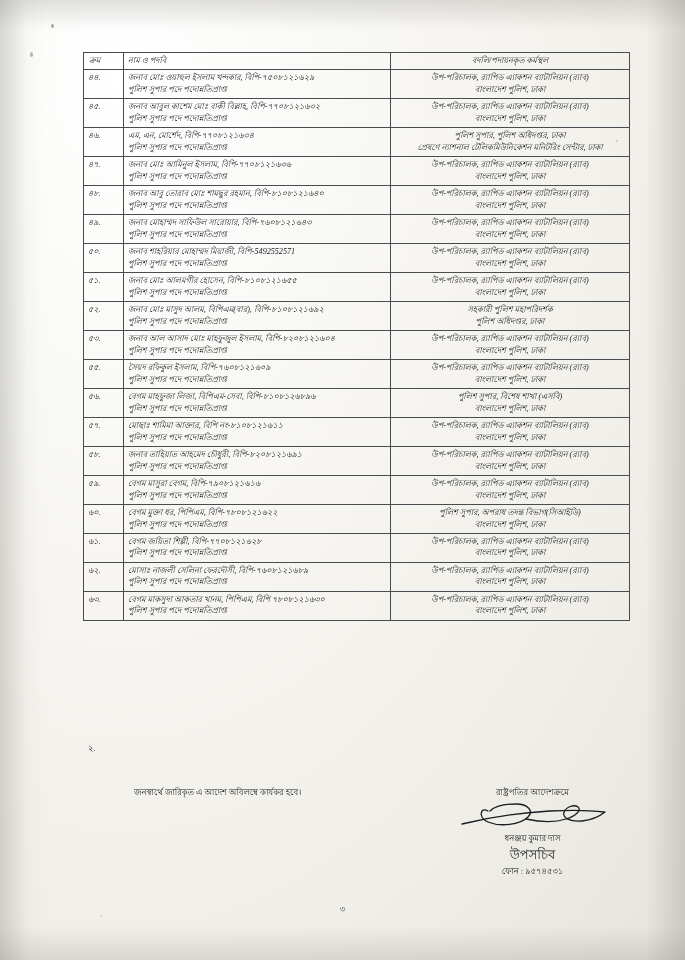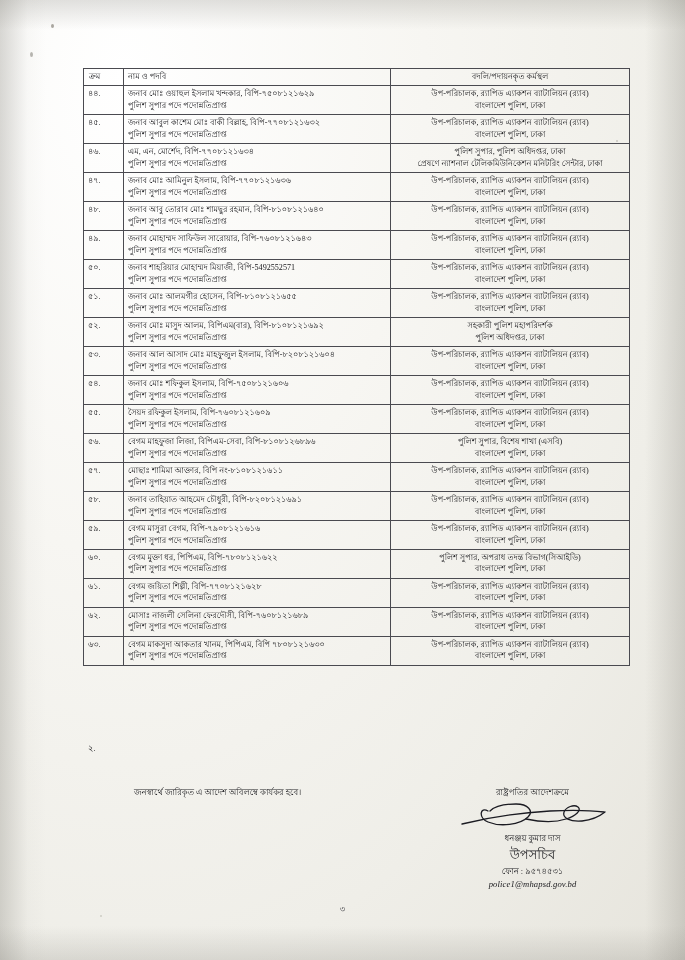--- a/index.html
+++ b/index.html
@@ -58,25 +58,26 @@
   }
   .speck.s1 { left: 51px; top: 24px; width: 3px; height: 4px; opacity: .75; }
   .speck.s2 { left: 30px; top: 52px; width: 3px; height: 5px; opacity: .62; }
   .speck.s3 { left: 616px; top: 140px; width: 2px; height: 2px; opacity: .4; }
   .speck.s4 { left: 100px; top: 915px; width: 2px; height: 2px; opacity: .35; }
 
   
   .order-table {
     position: absolute;
     left: 83px;
-    top: 68px;
+    top: 52px;
     width: 518px;
     border-collapse: collapse;
     table-layout: fixed;
     color: #16161a;
+    font-style: italic;
   }
   .order-table td, .order-table th {
     border: 1px solid #4a4a50;
     padding: 2px 4px 3px 4px;
     vertical-align: top;
     font-size: 8.1px;
     line-height: 1.42;
     font-weight: 400;
   }
   .col-sl   { width: 30px;  text-align: left; padding-left: 5px; }
@@ -268,31 +269,20 @@
           </td>
           <td class="col-post">
             <span class="line1">সহকারী পুলিশ মহাপরিদর্শক</span>
             <span class="line2">পুলিশ অধিদপ্তর, ঢাকা</span>
           </td>
         </tr>
         <tr>
           <td class="col-sl">৫৩.</td>
           <td class="col-name">
             <span class="line1">জনাব আল আসাদ মোঃ মাহফুজুল ইসলাম, বিপি-৮২০৮১২১৬০৪</span>
-            <span class="line2">পুলিশ সুপার পদে পদোন্নতিপ্রাপ্ত</span>
-          </td>
-          <td class="col-post">
-            <span class="line1">উপ-পরিচালক, র‍্যাপিড এ্যাকশন ব্যাটালিয়ন (র‍্যাব)</span>
-            <span class="line2">বাংলাদেশ পুলিশ, ঢাকা</span>
-          </td>
-        </tr>
-        <tr>
-          <td class="col-sl">৫৪.</td>
-          <td class="col-name">
-            <span class="line1">জনাব মোঃ শফিকুল ইসলাম, বিপি-৭৫০৮১২১৬০৬</span>
             <span class="line2">পুলিশ সুপার পদে পদোন্নতিপ্রাপ্ত</span>
           </td>
           <td class="col-post">
             <span class="line1">উপ-পরিচালক, র‍্যাপিড এ্যাকশন ব্যাটালিয়ন (র‍্যাব)</span>
             <span class="line2">বাংলাদেশ পুলিশ, ঢাকা</span>
           </td>
         </tr>
         <tr>
           <td class="col-sl">৫৫.</td>
           <td class="col-name">
@@ -405,18 +395,17 @@
     <svg class="sig-graphic" viewBox="0 0 150 34">
       <g fill="none" stroke="#1b1b22" stroke-width="1.3" stroke-linecap="round" stroke-linejoin="round">
         <path d="M30 14 C22 9, 20 21, 30 25 C42 30, 62 28, 70 20 C76 14, 70 7, 58 7 C46 7, 36 10, 32 14"></path>
         <path d="M68 22 C82 25, 96 26, 108 22 C118 19, 124 13, 120 10 C116 7, 108 10, 106 15 C104 21, 112 25, 124 24 C134 23, 142 19, 147 15"></path>
         <path d="M4 27 C28 21, 60 16, 92 14 C112 13, 130 13, 146 15"></path>
       </g>
     </svg>
     <div class="sig-name">ধনঞ্জয় কুমার দাস</div>
     <div class="sig-desig">উপসচিব</div>
     <div class="sig-phone">ফোন : ৯৫৭৪৫৩১</div>
-    <div class="sig-email">police1@mhapsd.gov.bd</div>
   </div>
 
   <div class="page-number">৩</div>
 
 </div>
 
 </body></html>

